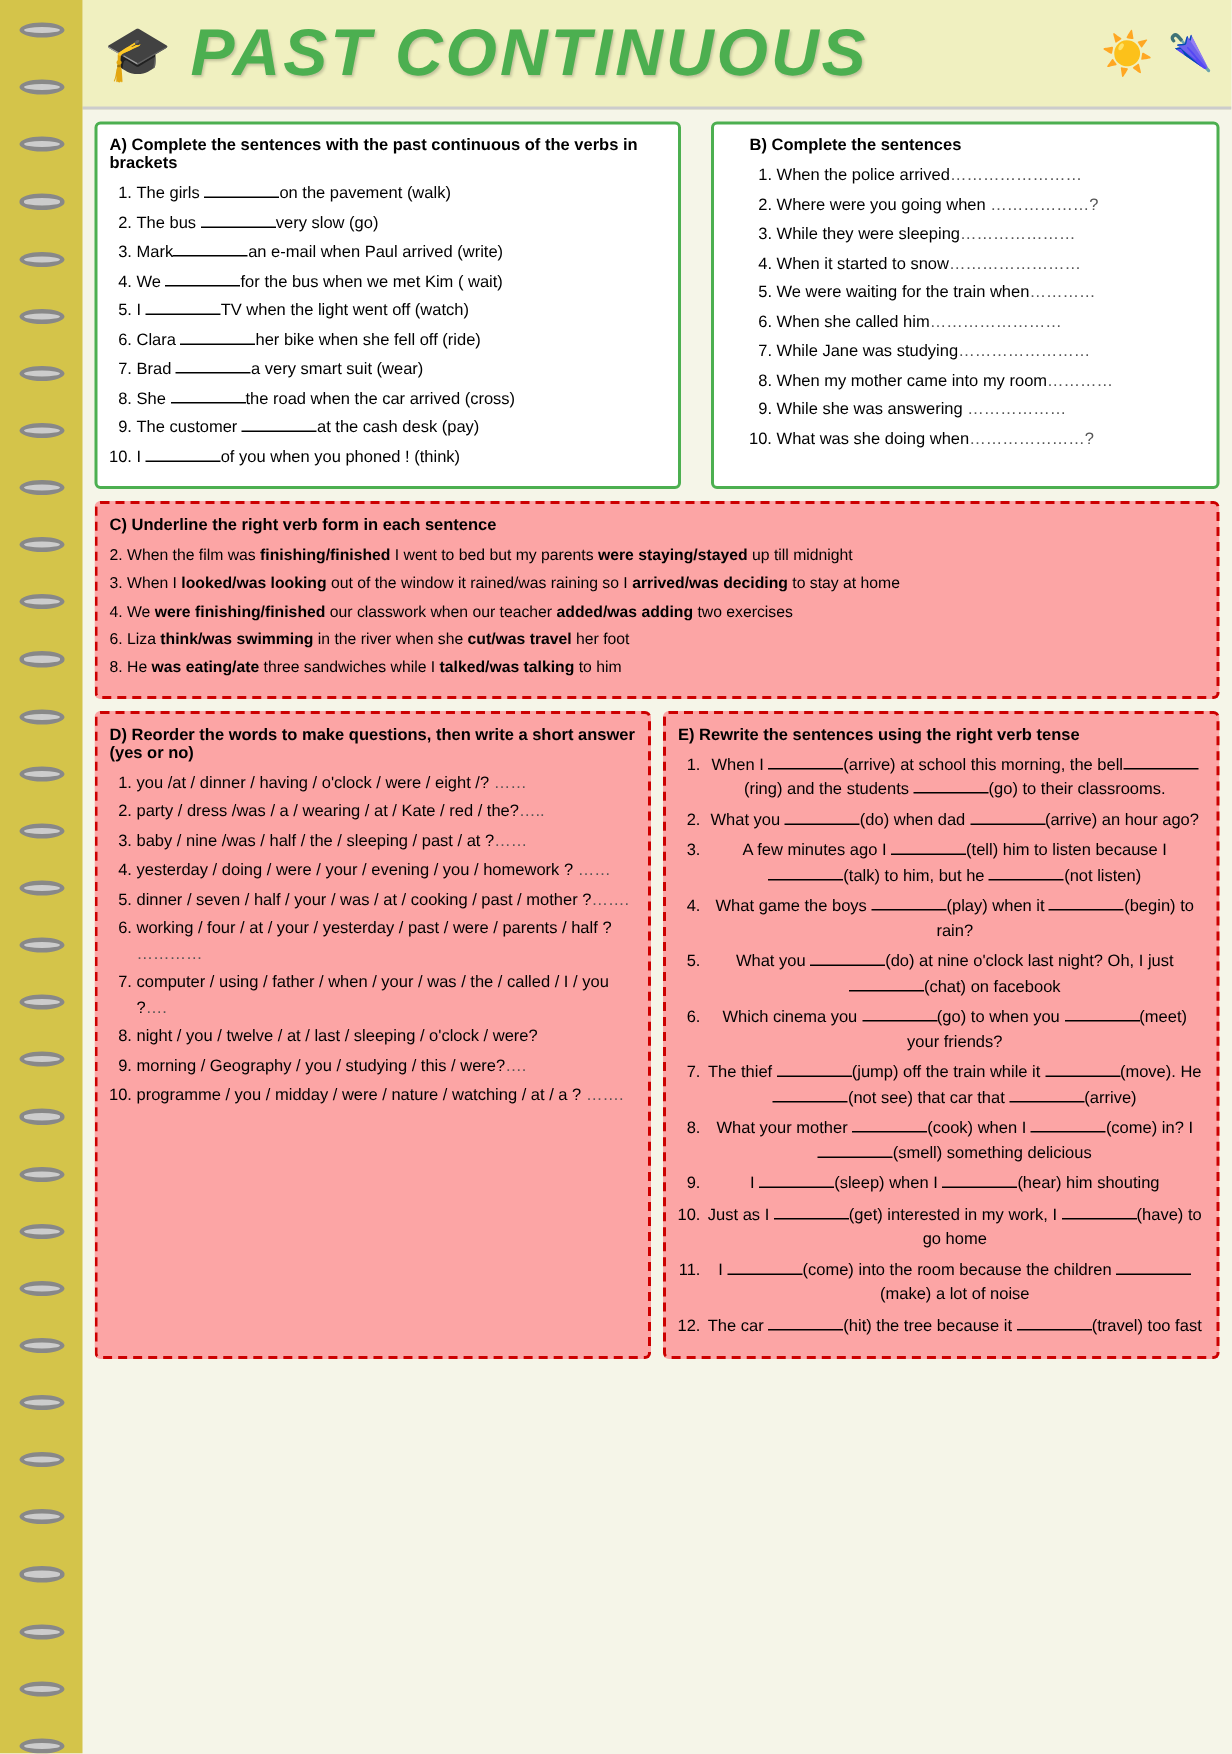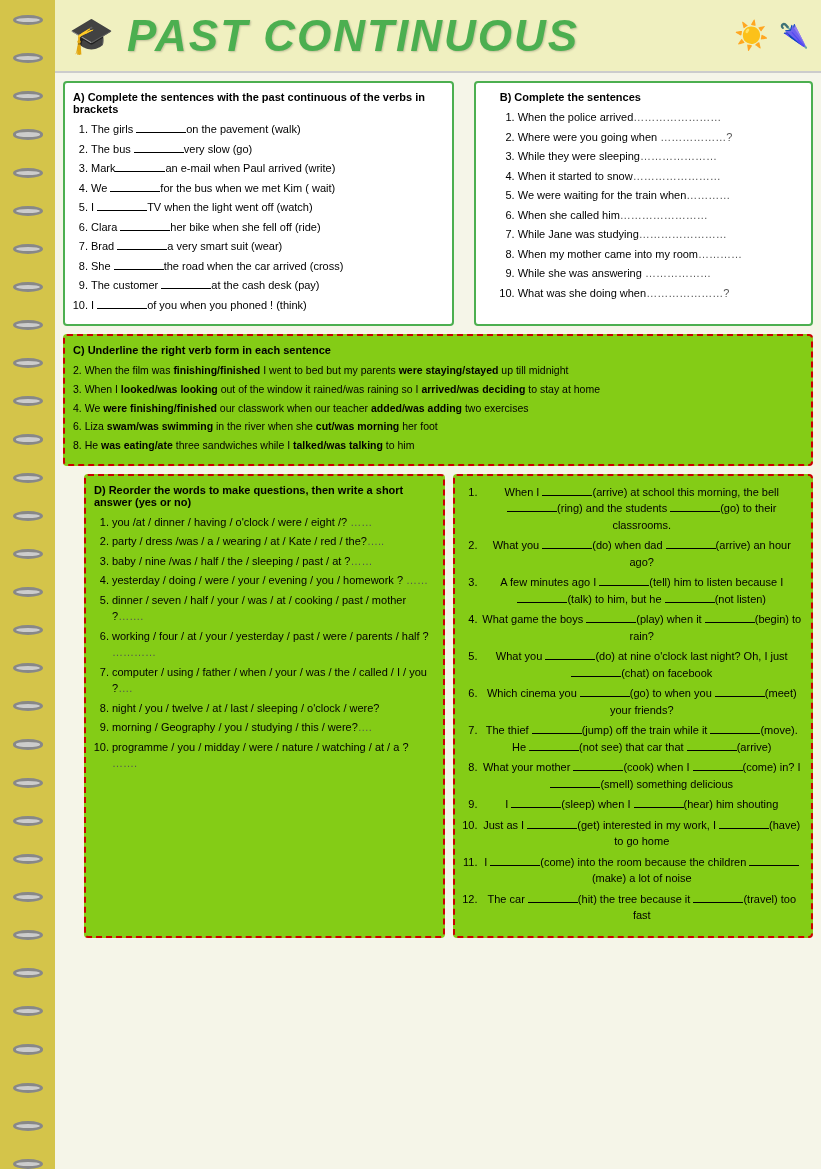--- a/index.html
+++ b/index.html
@@ -90,21 +90,21 @@
 
     
     .section {
       border: 2px solid #4caf50;
       background: white;
       padding: 8px;
       border-radius: 4px;
     }
     .section-dashed {
       border: 2px dashed #cc0000;
-      background: #84cc16;
+      background: #fca5a5;
       padding: 8px;
       border-radius: 4px;
     }
     .section-title {
       font-weight: bold;
       font-size: 11px;
       margin-bottom: 6px;
       color: #000;
     }
 
@@ -144,21 +144,20 @@
       line-height: 1.7;
     }
 
     
     .row-de {
       display: flex;
       gap: 8px;
     }
     .section-d {
       flex: 1;
-      margin-left: 21px;
     }
     .section-e {
       flex: 1;
     }
 
     .item-line {
       line-height: 1.6;
       margin-bottom: 2px;
     }
 
@@ -252,21 +251,21 @@
       </ol>
     </div>
   </div>
 
   <div class="section-dashed section-c">
     <div class="section-title">C) Underline the right verb form in each sentence</div>
     <div class="content">
       <div class="item-line">2. When the film was <strong>finishing/finished</strong> I went to bed but my parents <strong>were staying/stayed</strong> up till midnight</div>
       <div class="item-line">3. When I <strong>looked/was looking</strong> out of the window it rained/was raining so I <strong>arrived/was deciding</strong> to stay at home</div>
       <div class="item-line">4. We <strong>were finishing/finished</strong> our classwork when our teacher <strong>added/was adding</strong> two exercises</div>
-      <div class="item-line">6. Liza <strong>swam/was swimming</strong> in the river when she <strong>cut/was morning</strong> her foot</div>
+      <div class="item-line">6. Liza <strong>think/was swimming</strong> in the river when she <strong>cut/was travel</strong> her foot</div>
       <div class="item-line">8. He <strong>was eating/ate</strong> three sandwiches while I <strong>talked/was talking</strong> to him</div>
     </div>
   </div>
 
   <div class="row-de">
 
     <div class="section-dashed section-d">
       <div class="section-title">D) Reorder the words to make questions, then write a short answer (yes or no)</div>
       <ol>
         <li>you /at / dinner / having / o'clock / were / eight /? <span class="dots">……</span></li>
@@ -276,20 +275,21 @@
         <li>dinner / seven / half / your / was / at / cooking / past / mother ?<span class="dots">…….</span></li>
         <li>working / four / at / your / yesterday / past / were / parents / half ? <span class="dots">…………</span></li>
         <li>computer / using / father / when / your / was / the / called / I / you ?<span class="dots">….</span></li>
         <li>night / you / twelve / at / last / sleeping / o'clock / were?</li>
         <li>morning / Geography / you / studying / this / were?<span class="dots">….</span></li>
         <li>programme / you / midday / were / nature / watching / at / a ? <span class="dots">…….</span></li>
       </ol>
     </div>
 
     <div class="section-dashed section-e">
+      <div class="section-title">E) Rewrite the sentences using the right verb tense</div>
       <ol>
         <li>When I <span class="blank"></span>(arrive) at school this morning, the bell<span class="blank"></span>(ring) and the students <span class="blank"></span>(go) to their classrooms.</li>
         <li>What you <span class="blank"></span>(do) when dad <span class="blank"></span>(arrive) an hour ago?</li>
         <li>A few minutes ago I <span class="blank"></span>(tell) him to listen because I <span class="blank"></span>(talk) to him, but he <span class="blank"></span>(not listen)</li>
         <li>What game the boys <span class="blank"></span>(play) when it <span class="blank"></span>(begin) to rain?</li>
         <li>What you <span class="blank"></span>(do) at nine o'clock last night? Oh, I just <span class="blank"></span>(chat) on facebook</li>
         <li>Which cinema you <span class="blank"></span>(go) to when you <span class="blank"></span>(meet) your friends?</li>
         <li>The thief <span class="blank"></span>(jump) off the train while it <span class="blank"></span>(move). He <span class="blank"></span>(not see) that car that <span class="blank"></span>(arrive)</li>
         <li>What your mother <span class="blank"></span>(cook) when I <span class="blank"></span>(come) in? I <span class="blank"></span>(smell) something delicious</li>
         <li>I <span class="blank"></span>(sleep) when I <span class="blank"></span>(hear) him shouting</li>

